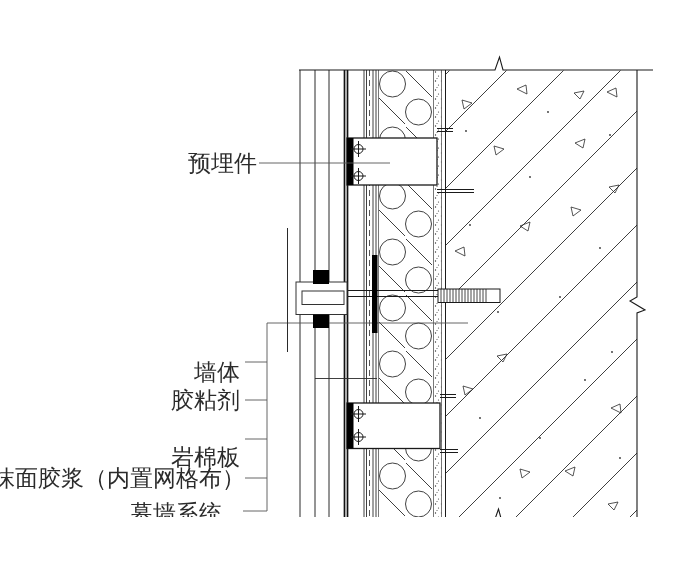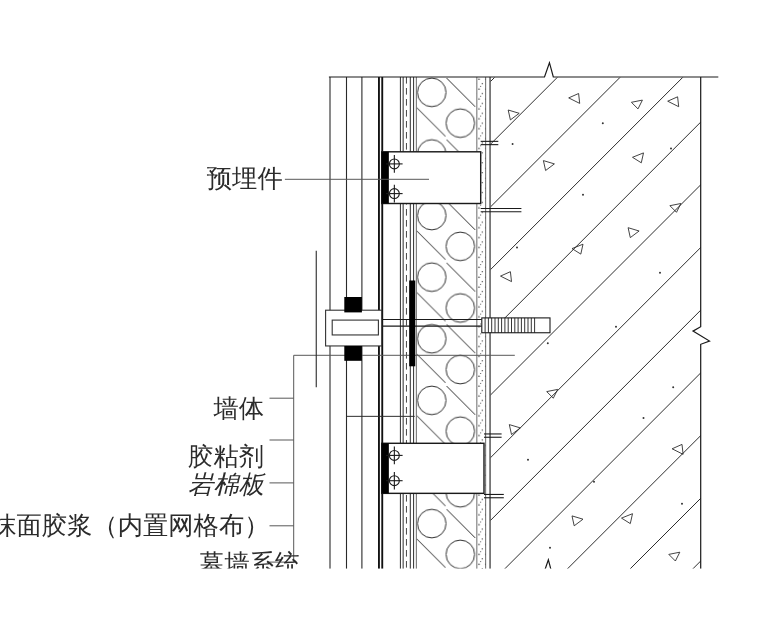--- a/index.html
+++ b/index.html
@@ -170,17 +170,17 @@
       <rect x="296" y="282" width="51" height="32.5" fill="#fff" stroke="#333" stroke-width="1"></rect>
       <rect x="302" y="291" width="42" height="13.5" fill="#fff" stroke="#333" stroke-width="1"></rect>
       <rect x="313" y="270" width="16" height="14" fill="#000"></rect>
       <rect x="313" y="314.5" width="16" height="13.5" fill="#000"></rect>
       <rect x="372" y="255" width="5.5" height="78" fill="#000"></rect>
     </g>
   </svg>
 
   <div class="cad-label" style="top:150px;right:440px;">预埋件</div>
   <div class="cad-label" style="top:359px;right:457px;">墙体</div>
-  <div class="cad-label" style="top:387px;right:457px;margin-top:16px;">胶粘剂</div>
-  <div class="cad-label" style="top:428px;right:457px;font-style:italic;">岩棉板</div>
+  <div class="cad-label" style="top:387px;right:457px;">胶粘剂</div>
+  <div class="cad-label" style="top:444px;right:457px;">岩棉板</div>
   <div class="cad-label" style="top:465px;right:452px;">抹面胶浆（内置网格布）</div>
-  <div class="cad-label" style="top:500px;right:424px;">幕墙系统</div>
+  <div class="cad-label" style="top:500px;right:475px;">幕墙系统</div>
 </div>
 
 </body></html>

